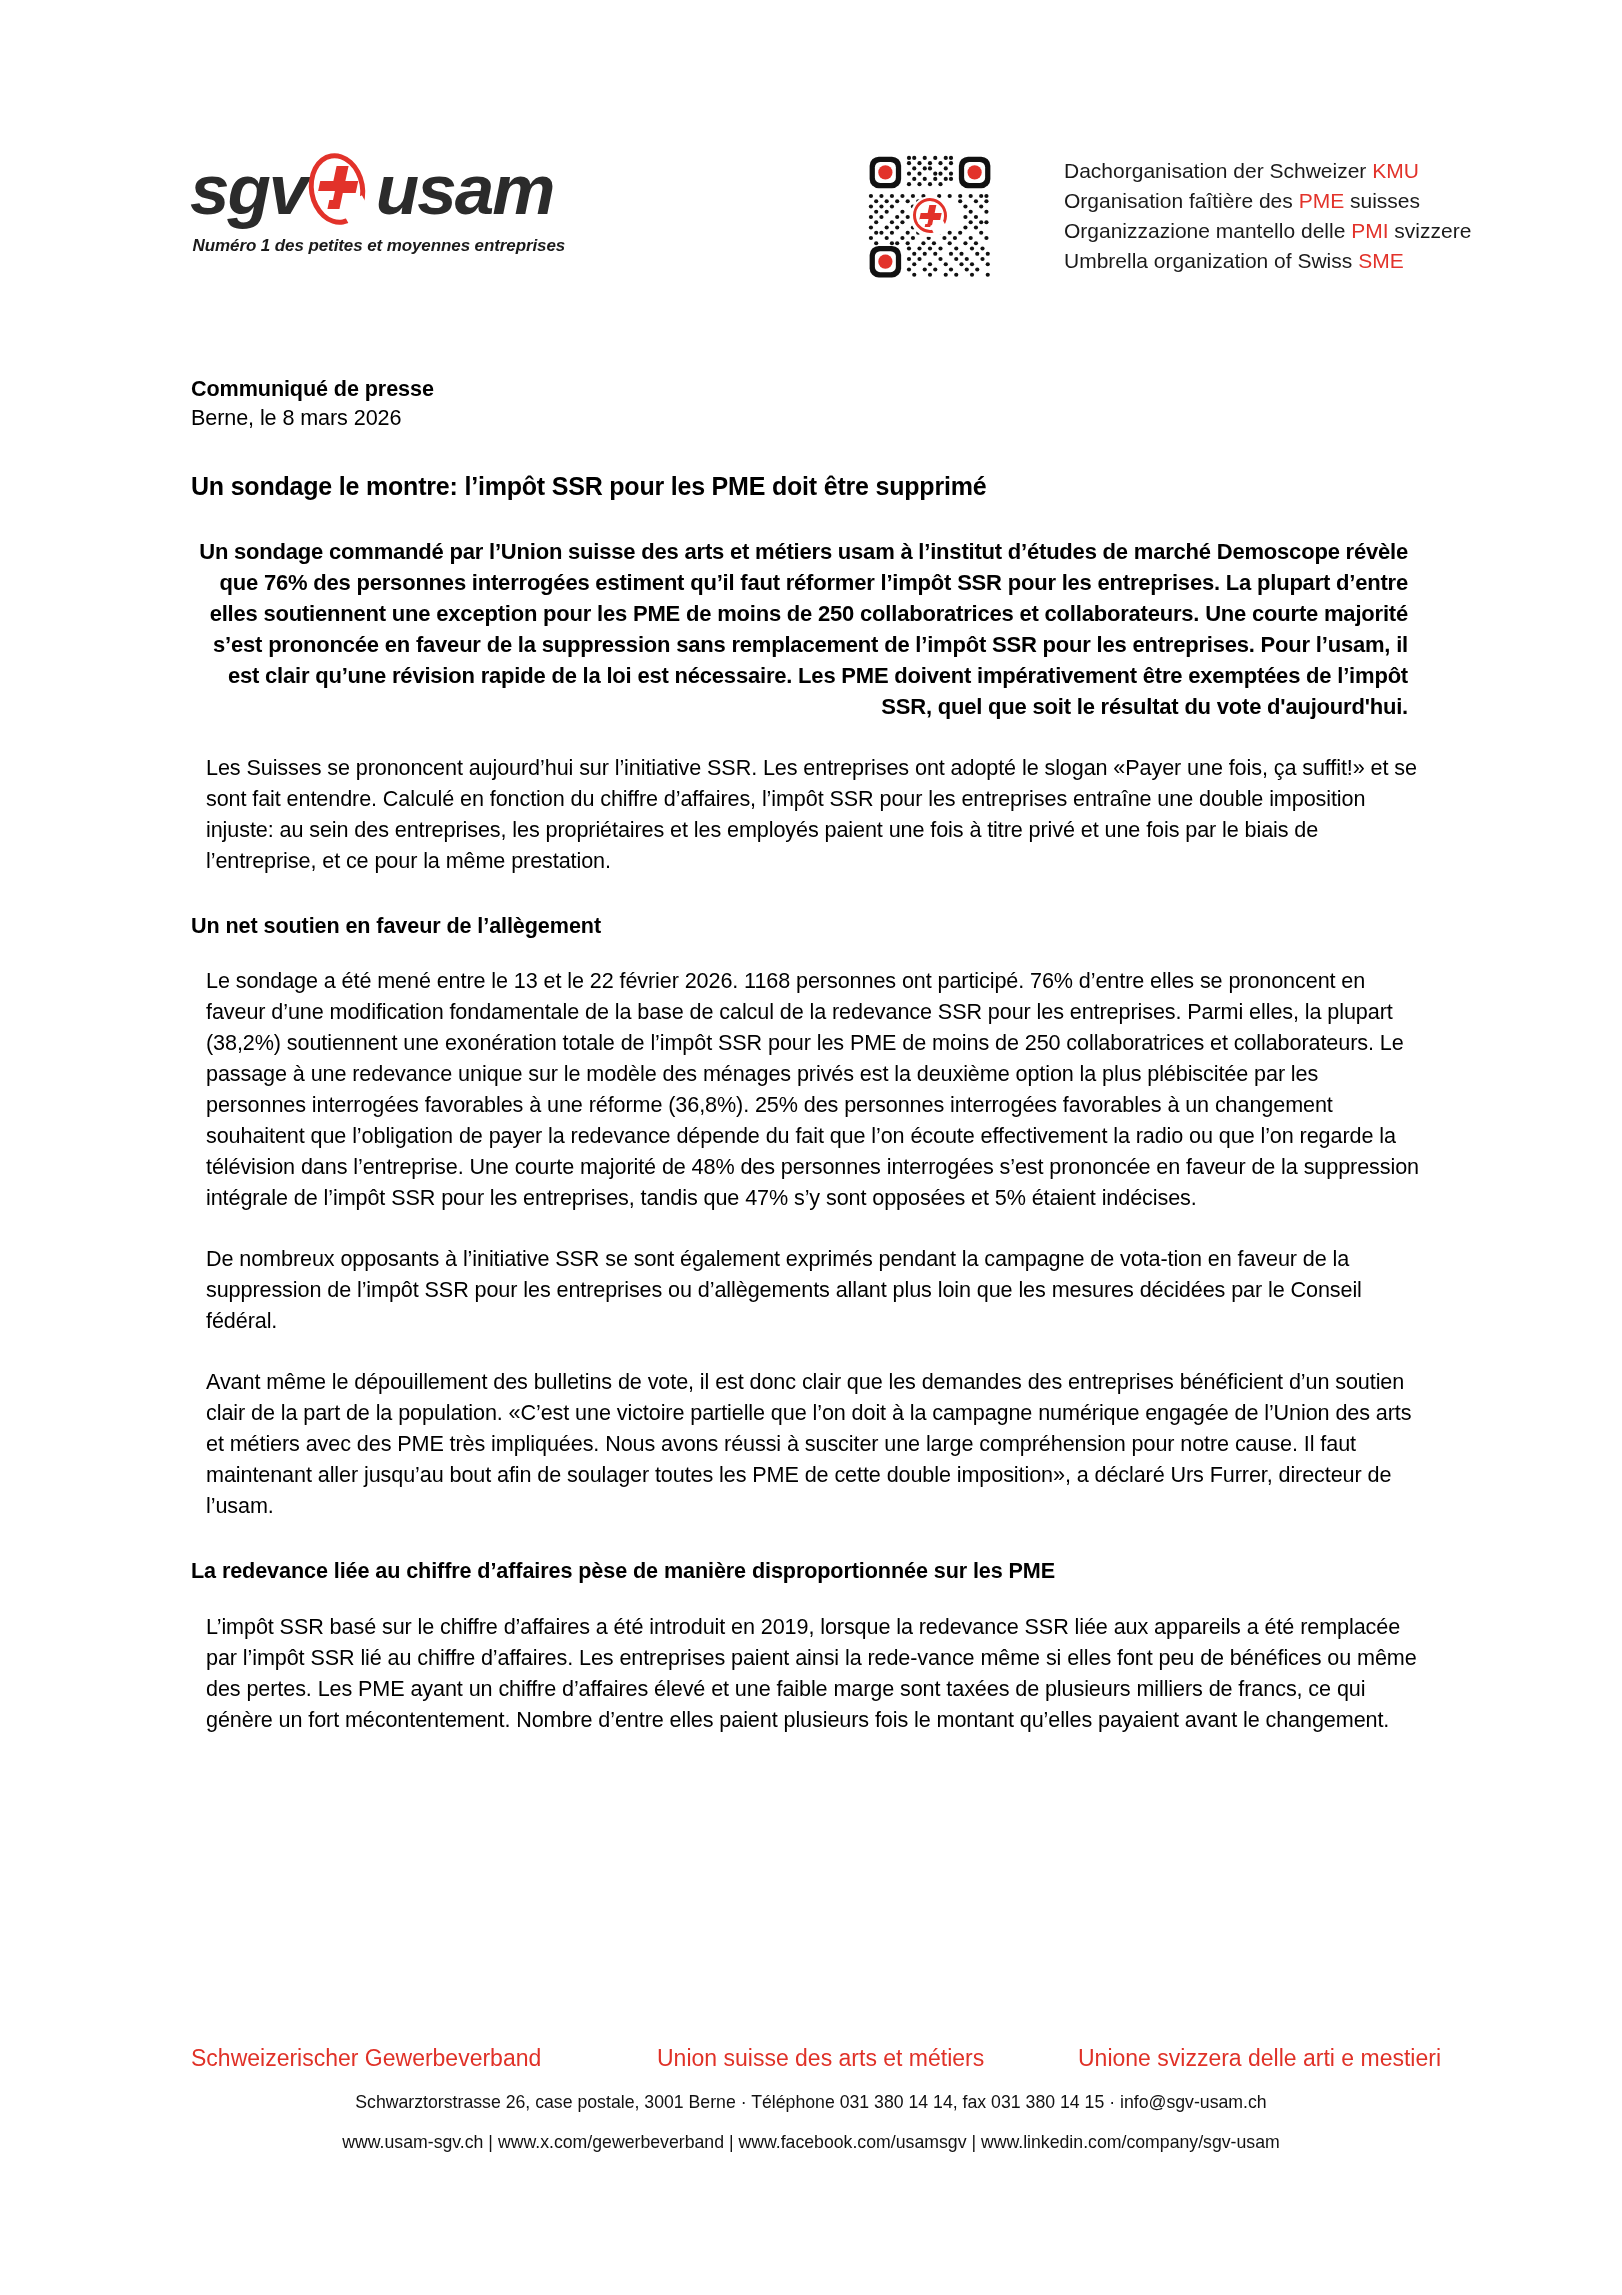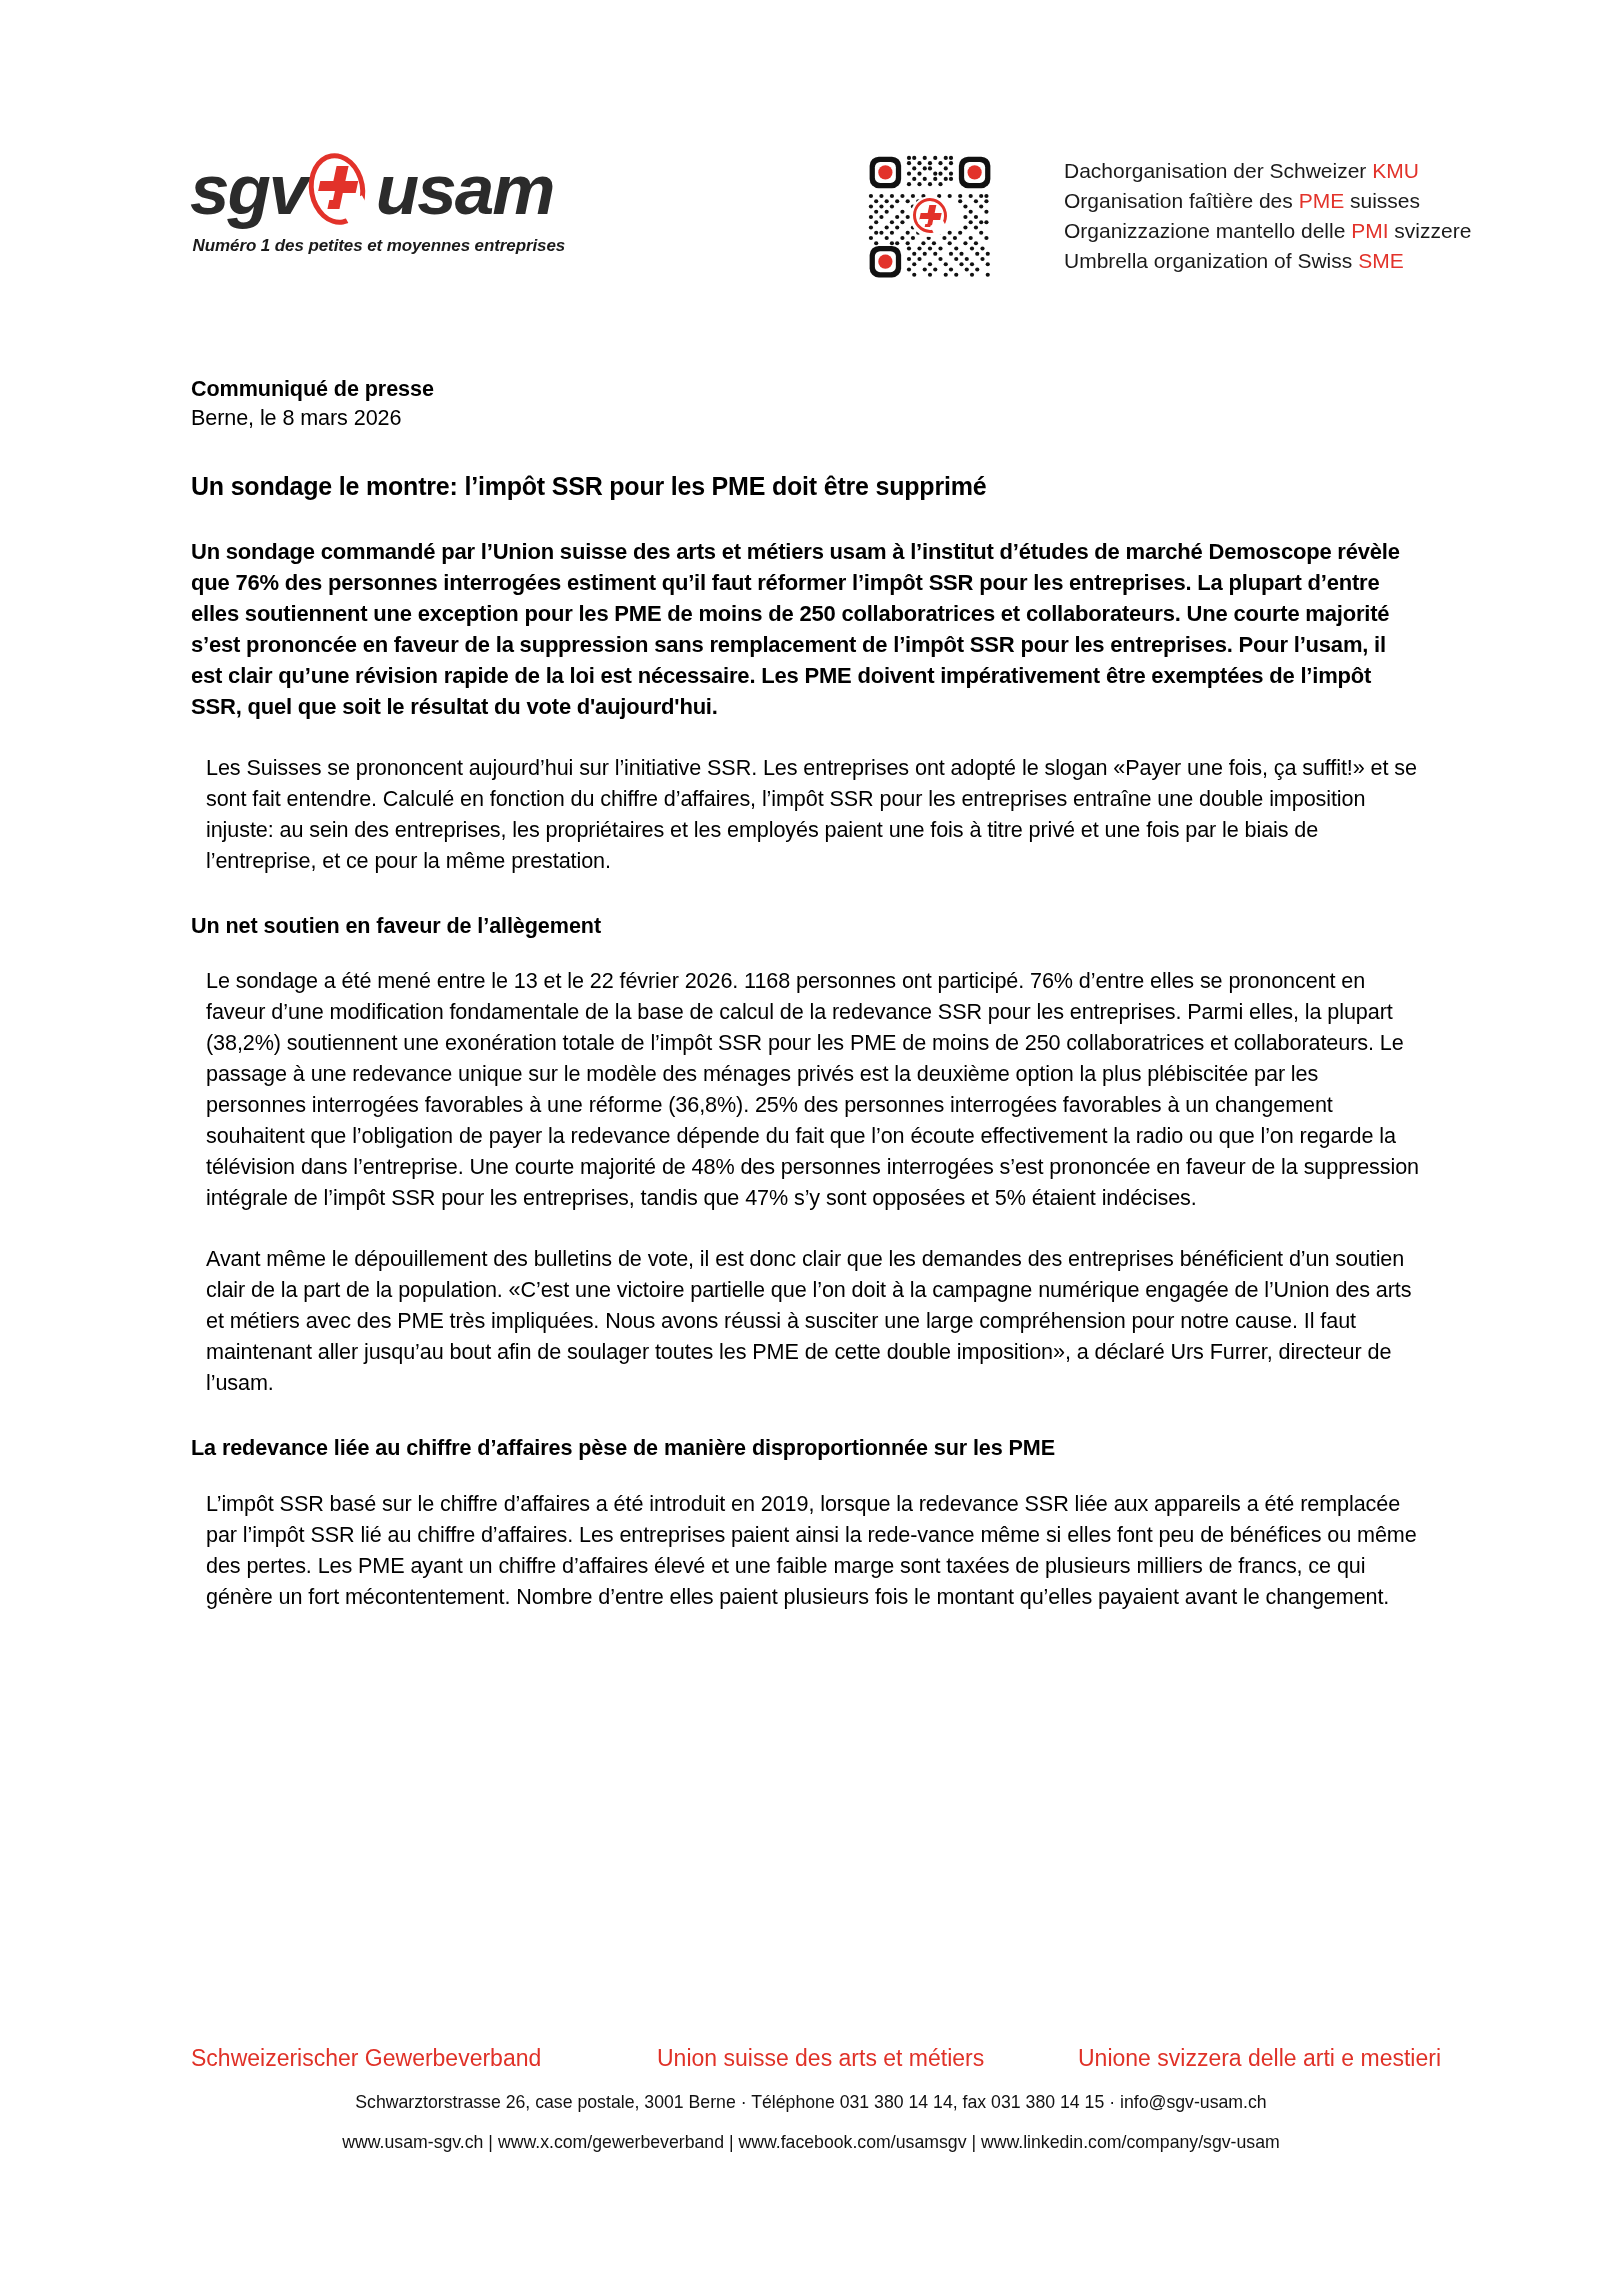--- a/index.html
+++ b/index.html
@@ -200,20 +200,21 @@
     margin: 38px 0 0 0;
     letter-spacing: -0.2px;
   }
   p.lead {
     font-size: 22px;
     font-weight: 700;
     line-height: 31px;
     margin: 33px 0 16px 0;
     letter-spacing: -0.2px;
     max-width: 1217px;
+    text-align: right;
   }
   p.body {
     font-size: 21.6px;
     font-weight: 400;
     line-height: 31px;
     margin: 30px 0 0 15px;
     letter-spacing: -0.1px;
     max-width: 1217px;
   }
   h2.subhead {
@@ -465,20 +466,21 @@
 
     <h1 class="title">Un sondage le montre: l’impôt SSR pour les PME doit être supprimé</h1>
 
     <p class="lead">Un sondage commandé par l’Union suisse des arts et métiers usam à l’institut d’études de marché Demoscope révèle que 76% des personnes interrogées estiment qu’il faut réformer l’impôt SSR pour les entreprises. La plupart d’entre elles soutiennent une exception pour les PME de moins de 250 collaboratrices et collaborateurs. Une courte majorité s’est prononcée en faveur de la suppression sans remplacement de l’impôt SSR pour les entreprises. Pour l’usam, il est clair qu’une révision rapide de la loi est nécessaire. Les PME doivent impérativement être exemptées de l’impôt SSR, quel que soit le résultat du vote d'aujourd'hui.</p>
 
     <p class="body">Les Suisses se prononcent aujourd’hui sur l’initiative SSR. Les entreprises ont adopté le slogan «Payer une fois, ça suffit!» et se sont fait entendre. Calculé en fonction du chiffre d’affaires, l’impôt SSR pour les entreprises entraîne une double imposition injuste: au sein des entreprises, les propriétaires et les employés paient une fois à titre privé et une fois par le biais de l’entreprise, et ce pour la même prestation.</p>
 
     <h2 class="subhead">Un net soutien en faveur de l’allègement</h2>
     <p class="body">Le sondage a été mené entre le 13 et le 22 février 2026. 1168 personnes ont participé. 76% d’entre elles se prononcent en faveur d’une modification fondamentale de la base de calcul de la redevance SSR pour les entreprises. Parmi elles, la plupart (38,2%) soutiennent une exonération totale de l’impôt SSR pour les PME de moins de 250 collaboratrices et collaborateurs. Le passage à une redevance unique sur le modèle des ménages privés est la deuxième option la plus plébiscitée par les personnes interrogées favorables à une réforme (36,8%). 25% des personnes interrogées favorables à un changement souhaitent que l’obligation de payer la redevance dépende du fait que l’on écoute effectivement la radio ou que l’on regarde la télévision dans l’entreprise. Une courte majorité de 48% des personnes interrogées s’est prononcée en faveur de la suppression intégrale de l’impôt SSR pour les entreprises, tandis que 47% s’y sont opposées et 5% étaient indécises.</p>
 
+    <p class="body">De nombreux opposants à l’initiative SSR se sont également exprimés pendant la campagne de vota-tion en faveur de la suppression de l’impôt SSR pour les entreprises ou d’allègements allant plus loin que les mesures décidées par le Conseil fédéral.</p>
 
     <p class="body">Avant même le dépouillement des bulletins de vote, il est donc clair que les demandes des entreprises bénéficient d’un soutien clair de la part de la population. «C’est une victoire partielle que l’on doit à la campagne numérique engagée de l’Union des arts et métiers avec des PME très impliquées. Nous avons réussi à susciter une large compréhension pour notre cause. Il faut maintenant aller jusqu’au bout afin de soulager toutes les PME de cette double imposition», a déclaré Urs Furrer, directeur de l’usam.</p>
 
     <h2 class="subhead">La redevance liée au chiffre d’affaires pèse de manière disproportionnée sur les PME</h2>
     <p class="body">L’impôt SSR basé sur le chiffre d’affaires a été introduit en 2019, lorsque la redevance SSR liée aux appareils a été remplacée par l’impôt SSR lié au chiffre d’affaires. Les entreprises paient ainsi la rede-vance même si elles font peu de bénéfices ou même des pertes. Les PME ayant un chiffre d’affaires élevé et une faible marge sont taxées de plusieurs milliers de francs, ce qui génère un fort mécontentement. Nombre d’entre elles paient plusieurs fois le montant qu’elles payaient avant le changement.</p>
   </div>
 
   <div class="footer">
     <div class="footer-orgs">
       <span class="f1">Schweizerischer Gewerbeverband</span>

